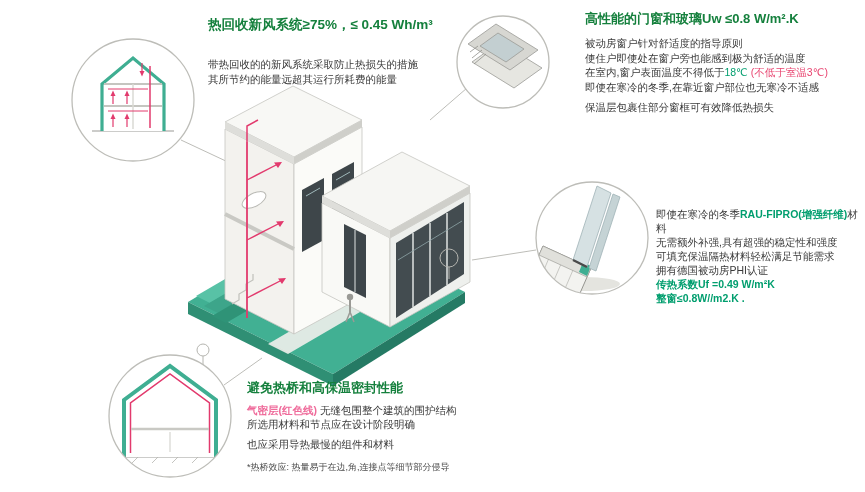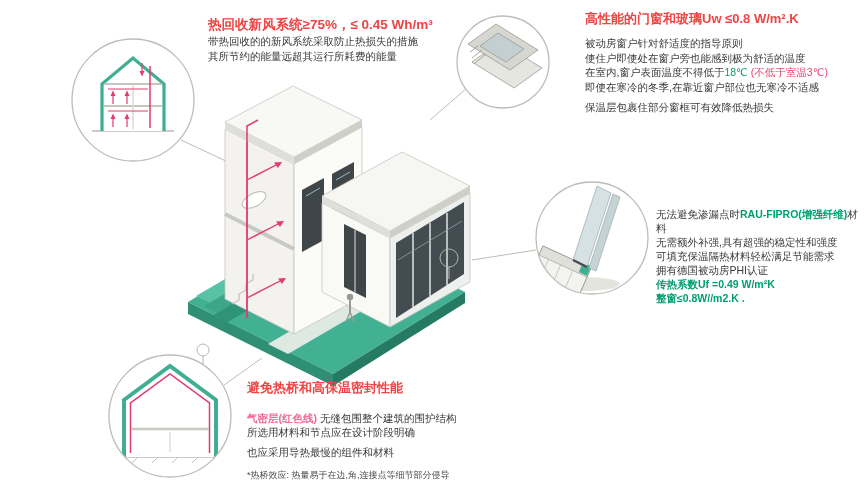--- a/index.html
+++ b/index.html
@@ -3,32 +3,32 @@
 <meta charset="utf-8">
 <style>
   html,body{margin:0;padding:0;}
   body{
     width:865px;height:492px;position:relative;overflow:hidden;
     background:#ffffff;font-family:"Liberation Sans","DejaVu Sans",sans-serif;
     color:#3a3a3a;
   }
   svg{position:absolute;left:0;top:0;}
   .txt{position:absolute;}
-  .title{font-weight:bold;color:#ef4444;}
+  .title{font-weight:bold;color:#15803d;}
   .body{color:#3a3a3a;}
   .hrv{left:208px;top:16px;width:268px;}
   .hrv .title{font-size:13.5px;}
-  .hrv .body{margin-top:0;font-size:10.5px;line-height:15px;}
+  .hrv .body{margin-top:23px;font-size:10.5px;line-height:15px;}
   .win{left:585px;top:10px;width:276px;}
   .win .title{font-size:13px;}
   .win .body{margin-top:8px;font-size:10.5px;line-height:14.5px;}
   .prof{left:656px;top:207px;width:208px;font-size:10.5px;line-height:14px;}
   .therm{left:247px;top:379px;width:335px;}
   .therm .title{font-size:13px;}
-  .therm .body{margin-top:14px;font-size:10.5px;line-height:14px;}
+  .therm .body{margin-top:6px;font-size:10.5px;line-height:14px;}
   .gap{height:6px;}
   .c-green{color:#009e6e;font-weight:bold;}
   .c-green-n{color:#009e6e;}
   .c-red{color:#e8436f;}
   .c-pink{color:#ef6a9a;font-weight:bold;}
   .foot{margin-top:9px;font-size:9px;color:#4a4a4a;}
   .line{white-space:nowrap;}
 </style>
 </head>
 <body>
@@ -217,21 +217,21 @@
     <div class="line">被动房窗户针对舒适度的指导原则</div>
     <div class="line">使住户即使处在窗户旁也能感到极为舒适的温度</div>
     <div class="line"><span>在室内,窗户表面温度不得低于</span><span class="c-green-n">18℃</span><span class="c-red"> (不低于室温3℃)</span></div>
     <div class="line">即使在寒冷的冬季,在靠近窗户部位也无寒冷不适感</div>
     <div class="gap"></div>
     <div class="line">保温层包裹住部分窗框可有效降低热损失</div>
   </div>
 </div>
 
 <div class="txt prof">
-  <div><span>无法避免渗漏点时</span><span class="c-green">RAU-FIPRO(增强纤维)</span><span>材料</span></div>
+  <div><span>即使在寒冷的冬季</span><span class="c-green">RAU-FIPRO(增强纤维)</span><span>材料</span></div>
   <div class="line">无需额外补强,具有超强的稳定性和强度</div>
   <div class="line">可填充保温隔热材料轻松满足节能需求</div>
   <div class="line">拥有德国被动房PHI认证</div>
   <div class="line c-green">传热系数Uf =0.49 W/m²K</div>
   <div class="line c-green">整窗≤0.8W//m2.K .</div>
 </div>
 
 <div class="txt therm">
   <div class="title line">避免热桥和高保温密封性能</div>
   <div class="body">

